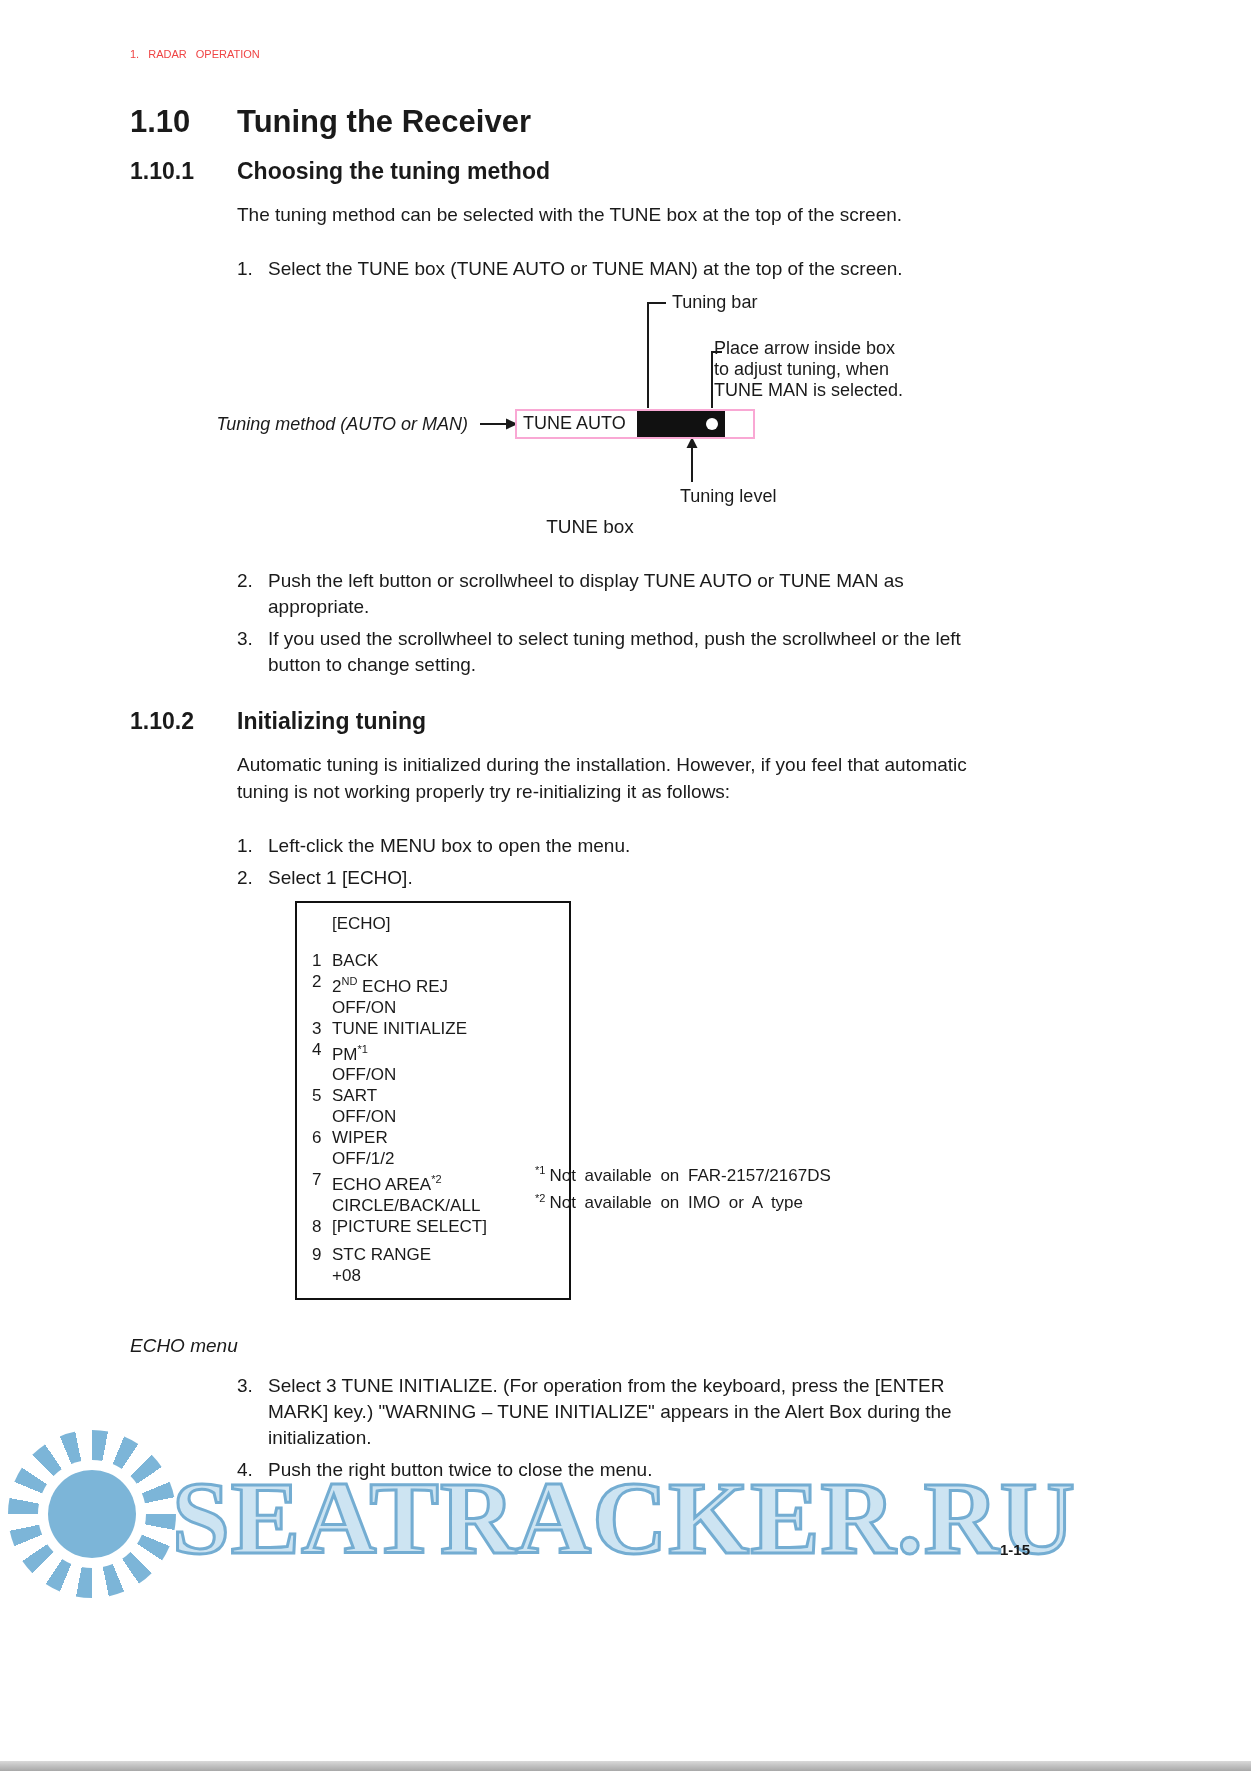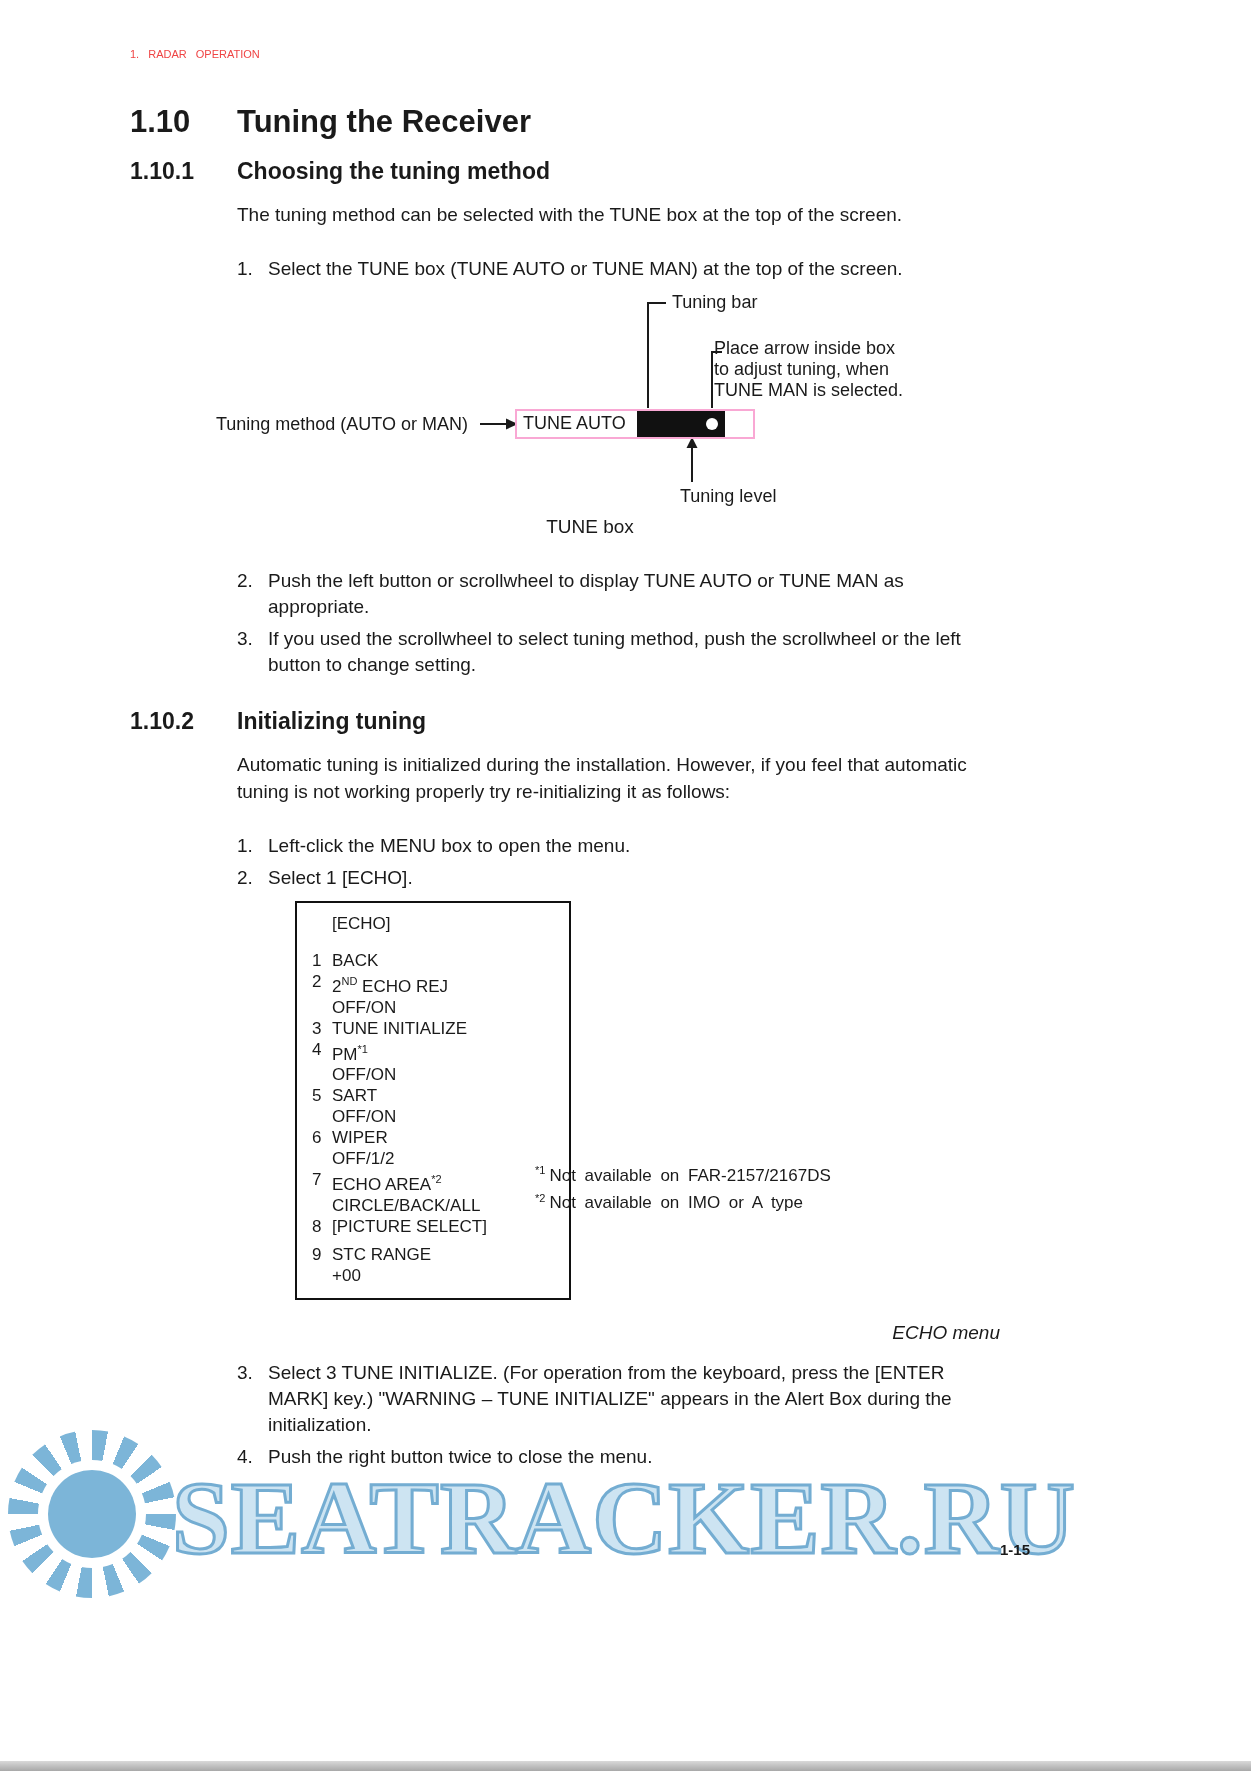--- a/index.html
+++ b/index.html
@@ -25,21 +25,21 @@
   .step { display:flex; font-size:19px; line-height:26px; margin-bottom:6px; }
   .step-num { width:31px; flex:none; }
   .step-text { width:740px; }
 
   
   .diagram { position:relative; margin-top:8px; width:870px; height:252px; font-size:18px; }
   .diagram svg { position:absolute; left:0; top:0; }
   .lbl { position:absolute; white-space:nowrap; line-height:21px; }
   .tuning-bar-label { left:542px; top:2px; }
   .arrow-note { left:584px; top:48px; white-space:pre-line; }
-  .method-label { left:60px; top:124px; width:278px; text-align:right; }
+  .method-label { left:60px; top:124px; width:278px; text-align:right;font-style:italic; }
   .level-label { left:550px; top:196px; }
   .tune-box { position:absolute; left:385px; top:119px; width:240px; height:30px;
               border:2px solid #f9a8d4; background:#fff; }
   .tune-box-text { position:absolute; left:6px; top:2px; font-size:18px; }
   .tune-bar-fill { position:absolute; left:120px; top:0; width:88px; height:26px; background:#111; }
   .tune-dot { position:absolute; left:69px; top:7px; width:12px; height:12px; border-radius:50%; background:#fff; }
   .diagram .caption { position:absolute; left:320px; top:226px; width:280px; text-align:center;
                       font-size:19px; }
 
   
@@ -48,21 +48,21 @@
               padding:10px 8px 12px 15px; font-size:17px; line-height:21px; }
   .menu-title { margin-left:20px; margin-bottom:16px; }
   .mrow { display:flex; }
   .mrow .mn { width:20px; flex:none; }
   .mrow.gap-top { margin-top:7px; }
   .msub { margin-left:20px; }
   .msup { font-size:11px; vertical-align:super; }
   .menu-notes { position:absolute; left:405px; top:258px; font-size:17px; line-height:23px;
                 word-spacing:4px; white-space:nowrap; }
   .menu-notes .ntext { margin-left:4px; }
-  .fig-caption { margin-top:22px; width:870px; text-align:right; font-style:italic; font-size:19px; }
+  .fig-caption { margin-top:35px; width:870px; text-align:left; font-style:italic; font-size:19px; }
 
   
   .watermark { position:absolute; left:0; top:1428px; width:1137px; height:190px; z-index:1; }
   .sun { position:absolute; left:8px; top:2px; width:168px; height:168px; border-radius:50%;
          background:#7cb5d8;
          background:repeating-conic-gradient(#7cb5d8 0deg 11deg, #ffffff 11deg 22.5deg); }
   .sun::before { content:""; position:absolute; inset:30px; border-radius:50%; background:#ffffff; }
   .sun::after  { content:""; position:absolute; inset:40px; border-radius:50%; background:#7cb5d8; }
   .wm-text { position:absolute; left:172px; top:30px; width:1075px;
              font-family:"Liberation Serif", serif; font-weight:bold; font-size:104px;
@@ -203,21 +203,21 @@
 
       <div class="mrow">
         <span class="mn">8</span>
         <span class="ml"><span>[PICTURE SELECT]</span></span>
       </div>
 
       <div class="mrow gap-top">
         <span class="mn">9</span>
         <span class="ml"><span>STC RANGE</span></span>
       </div>
-      <div class="msub">+00</div>
+      <div class="msub">+08</div>
     </div>
 
     <div class="menu-notes">
       <div class="note">
         <span class="msup">*1</span><span class="ntext">Not available on FAR-2157/2167DS</span>
       </div>
       <div class="note">
         <span class="msup">*2</span><span class="ntext">Not available on IMO or A type</span>
       </div>
     </div>

